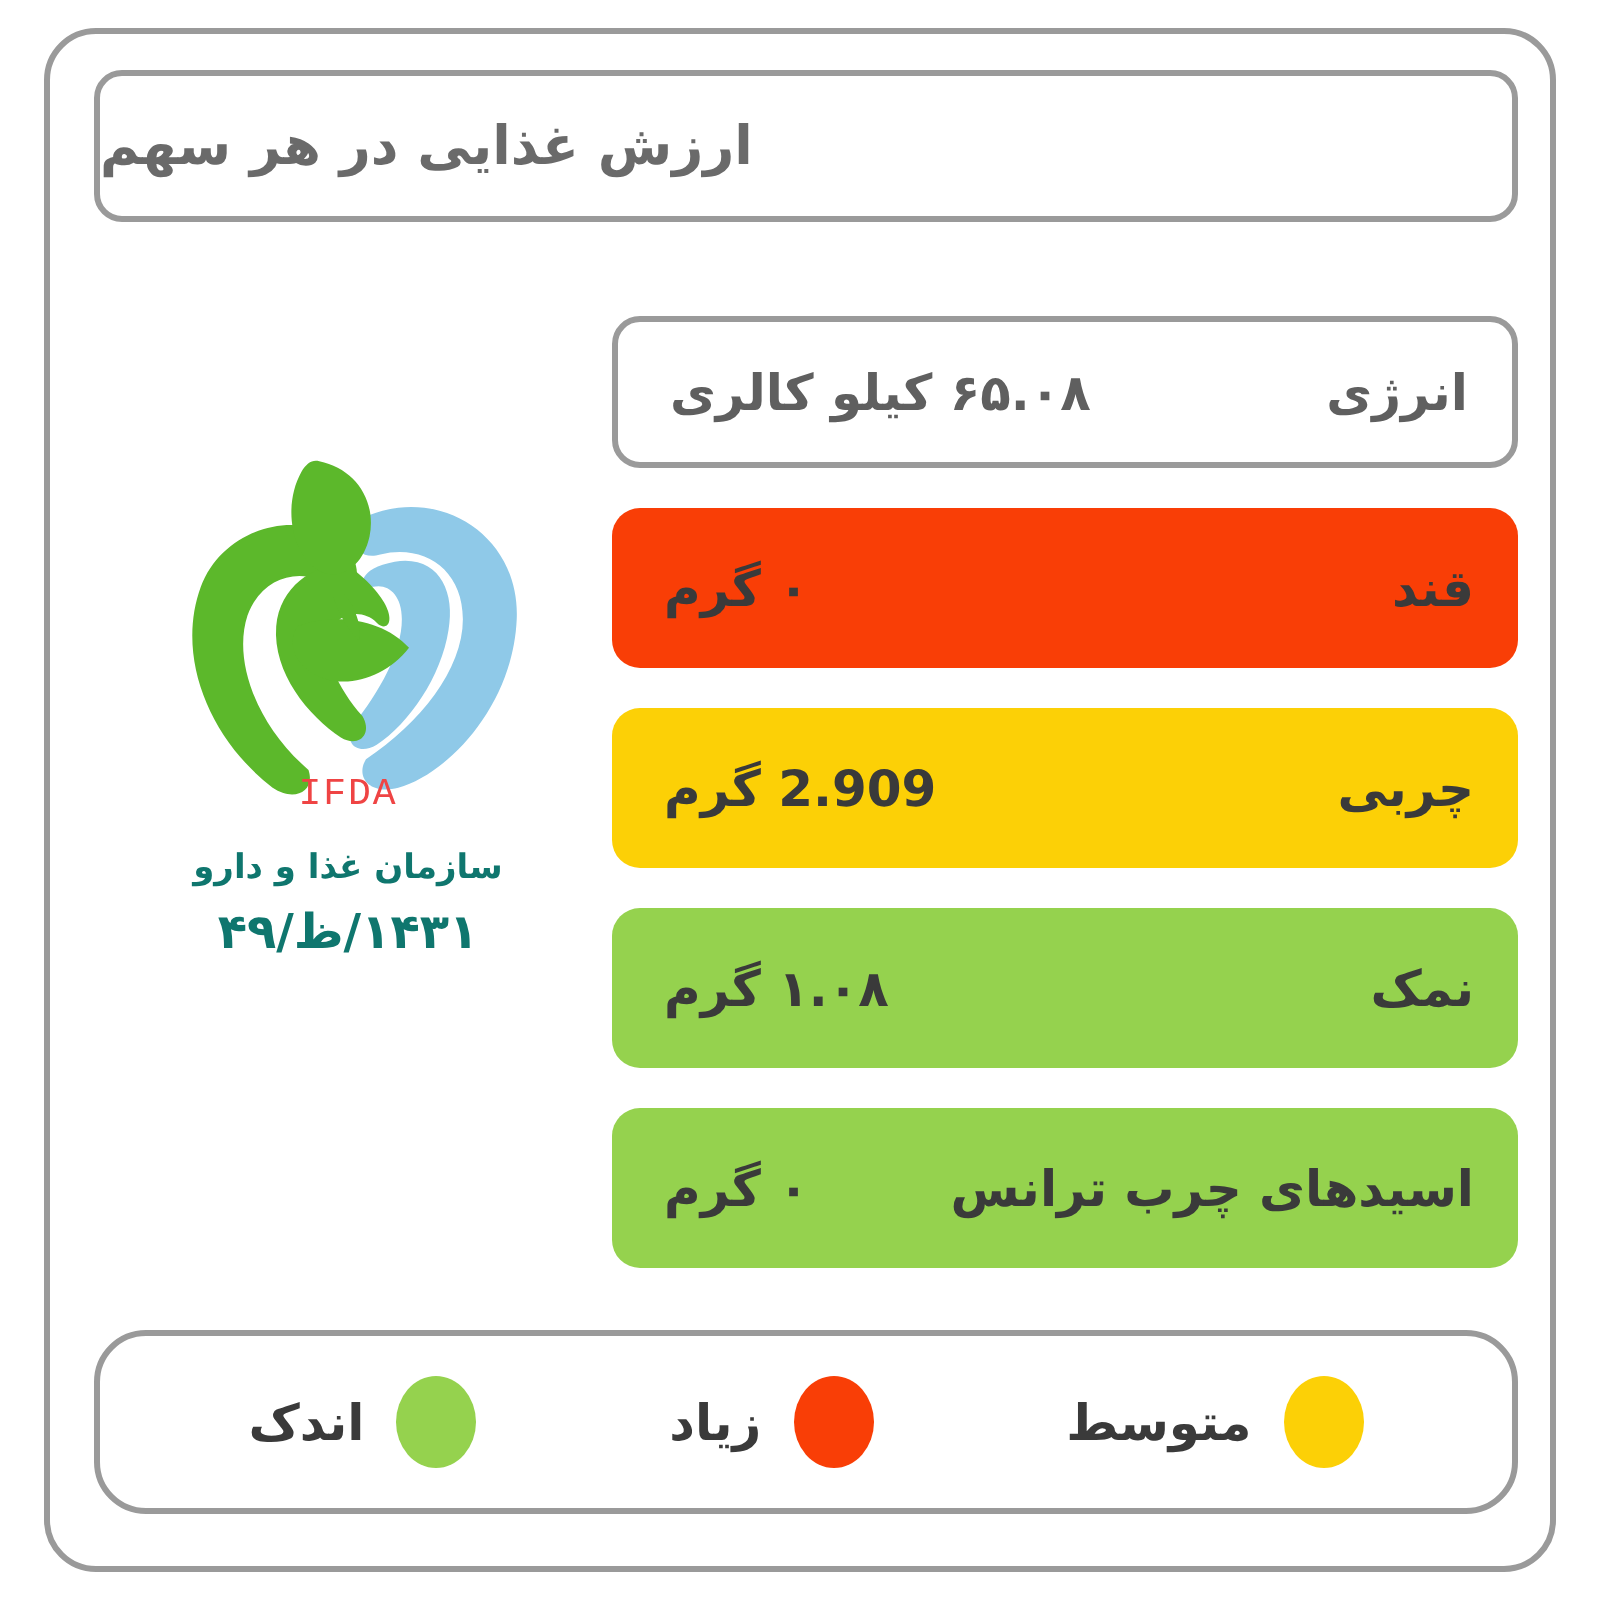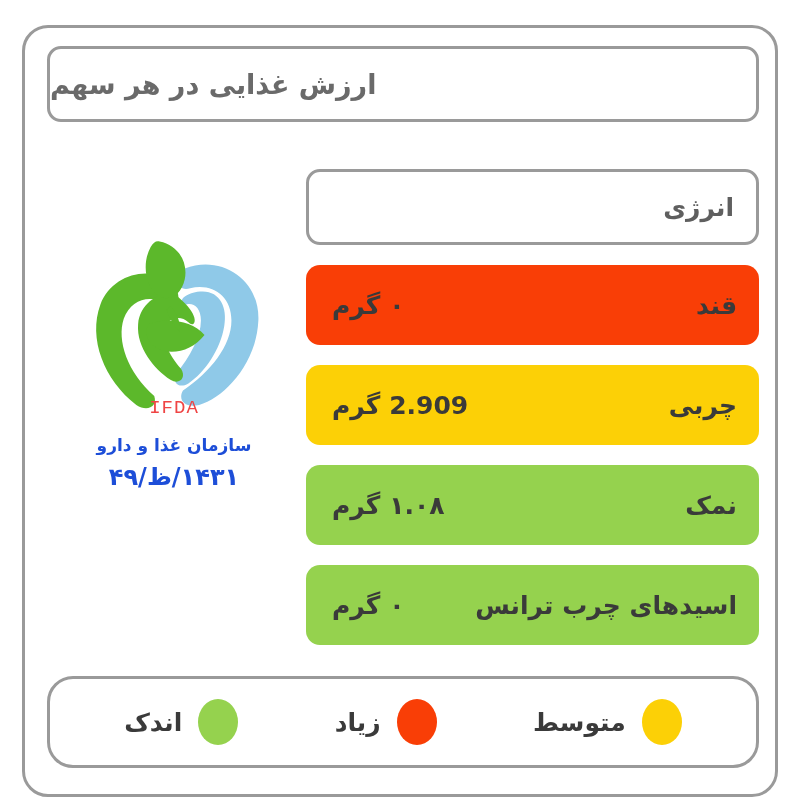--- a/index.html
+++ b/index.html
@@ -17,21 +17,20 @@
   .label-card {
     position: absolute;
     left: 22px;
     top: 14px;
     width: 756px;
     height: 772px;
     box-sizing: border-box;
     border: 3px solid #9a9a9a;
     border-radius: 26px;
     background: #ffffff;
-    margin-top: 11px;
   }
 
   
   .title-box {
     position: absolute;
     left: 22px;
     top: 18px;
     width: 712px;
     height: 76px;
     box-sizing: border-box;
@@ -114,21 +113,21 @@
   }
   .logo-word {
     font-family: Liberation Mono, monospace;
     font-size: 19px;
     letter-spacing: 1px;
     color: #ef4444;
     margin-top: -16px;
   }
   .logo-line {
     direction: rtl;
-    color: #1d4ed8;
+    color: #0f766e;
     font-weight: bold;
     white-space: nowrap;
   }
   .org-name {
     font-size: 17px;
     margin-top: 16px;
   }
   .license-label {
     font-size: 17px;
     margin-top: 12px;
@@ -207,20 +206,21 @@
     </svg>
     <div class="logo-word">IFDA</div>
     <div class="logo-line org-name">سازمان غذا و دارو</div>
     <div class="logo-line license-number">۱۴۳۱/ظ/۴۹</div>
   </div>
 
   <div class="rows">
 
     <div class="nrow energy">
       <span class="nlabel">انرژی</span>
+      <span class="nvalue">۶۵.۰۸  کیلو کالری</span>
     </div>
 
     <div class="nrow" style="background:#f93e06">
       <span class="nlabel">قند</span>
       <span class="nvalue">۰   گرم</span>
     </div>
 
     <div class="nrow" style="background:#fcd006">
       <span class="nlabel">چربی</span>
       <span class="nvalue">2.909 گرم</span>

